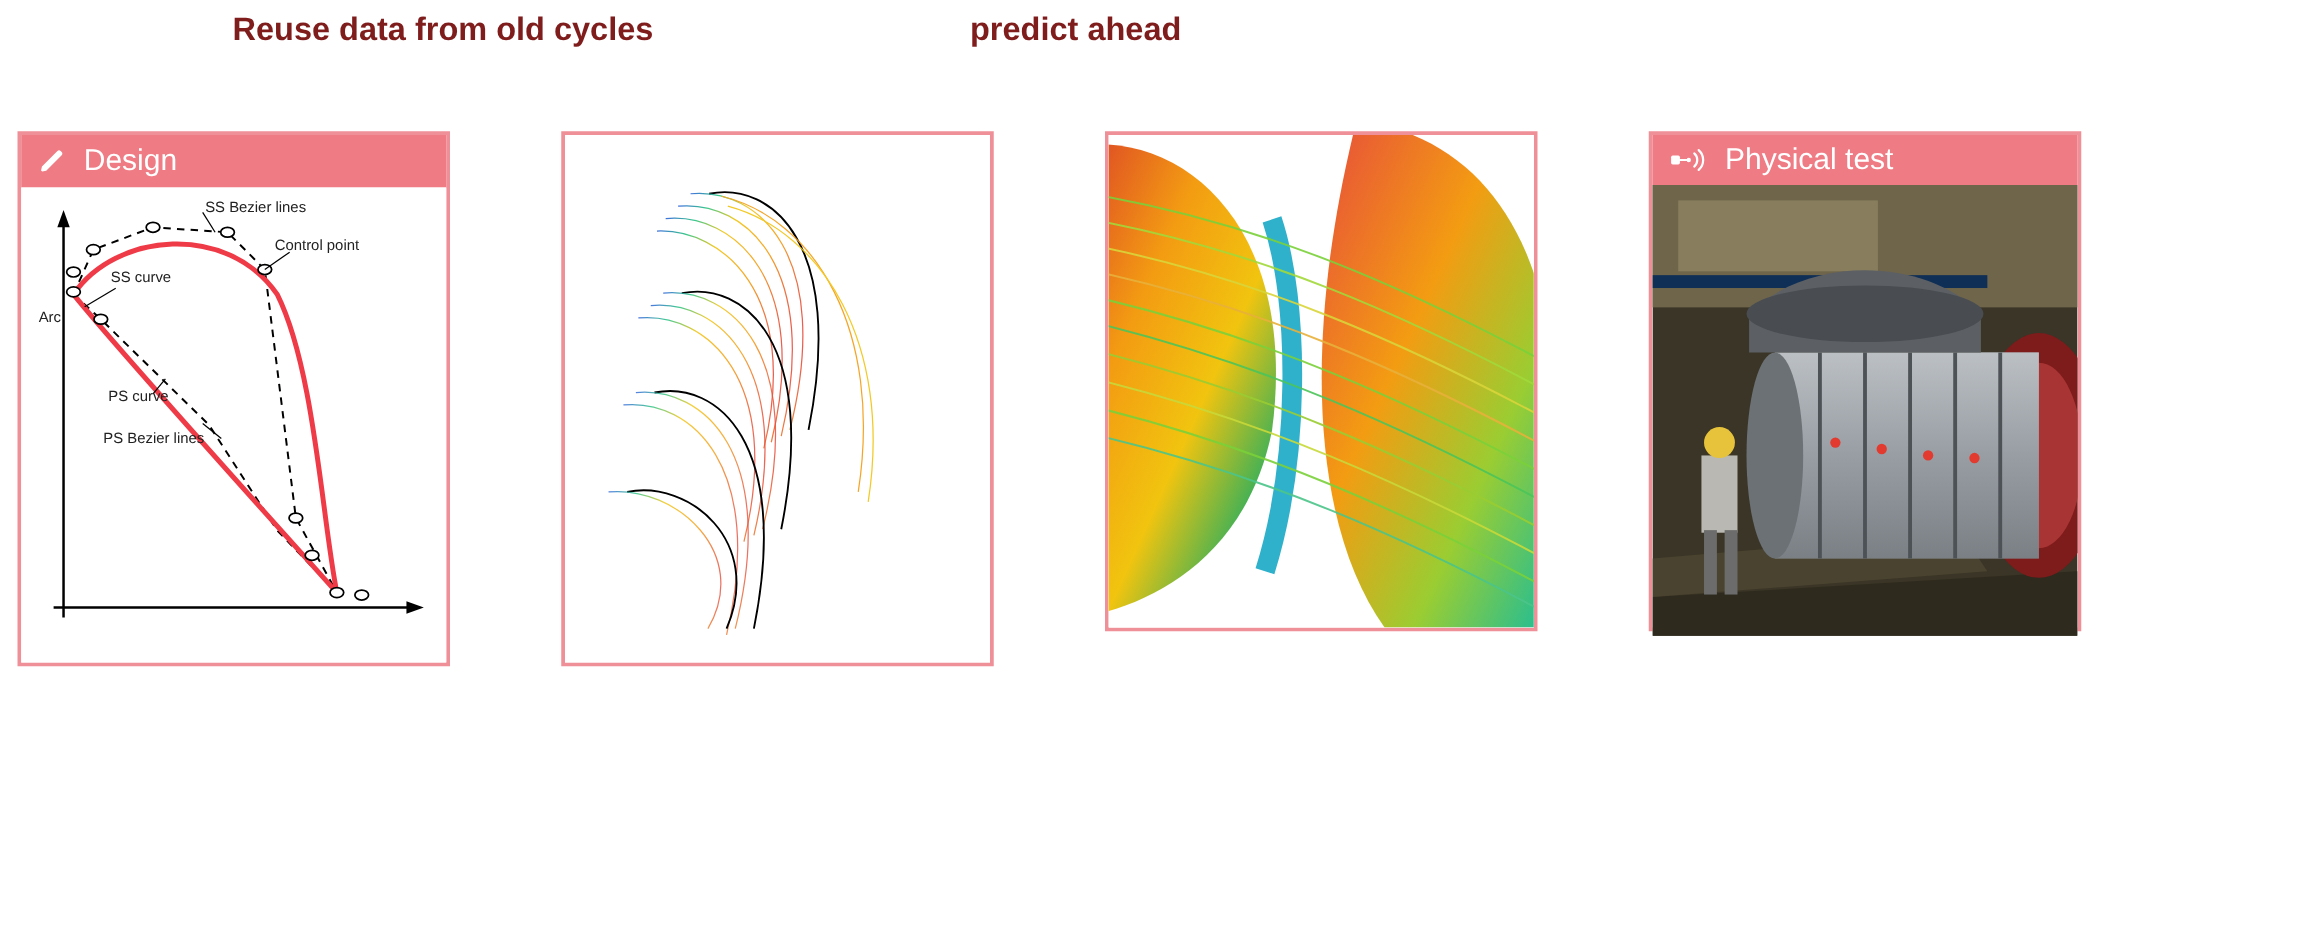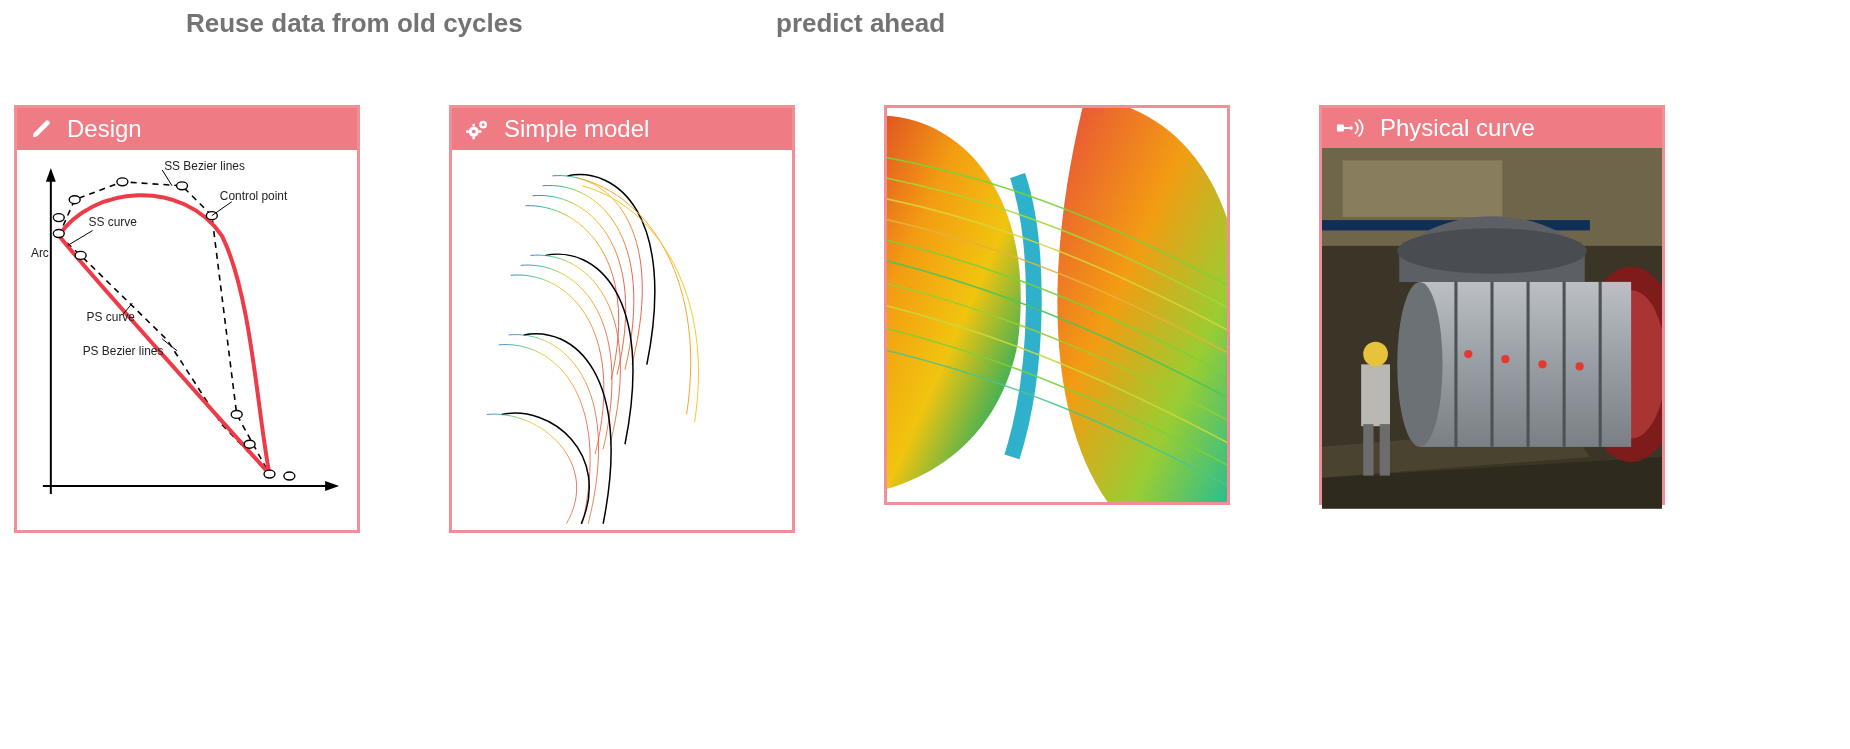--- a/index.html
+++ b/index.html
@@ -15,21 +15,21 @@
     position: absolute;
     top: 8px;
     left: 0;
     width: 100%;
     height: 40px;
   }
   .top-label {
     position: absolute;
     font-size: 26px;
     font-weight: 600;
-    color: #737373;
+    color: #7f1d1d;
   }
   .cards {
     position: absolute;
     top: 105px;
     left: 14px;
     display: flex;
     gap: 89px;
   }
   .card {
     width: 346px;
@@ -121,35 +121,20 @@
         <text x="198" y="44" class="placeholder-text">Control point</text>
         <text x="66" y="70" class="placeholder-text">SS curve</text>
         <text x="8" y="102" class="placeholder-text">Arc</text>
         <text x="64" y="166" class="placeholder-text">PS curve</text>
         <text x="60" y="200" class="placeholder-text">PS Bezier lines</text>
       </svg>
     </div>
   </div>
 
   <div class="card tall">
-    <div class="card-header">
-      <svg width="24" height="22" viewBox="0 0 28 24">
-        <g fill="#fff">
-          <circle cx="9" cy="15" r="6"></circle>
-          <circle cx="9" cy="15" r="2.2" fill="#ef7b84"></circle>
-          <rect x="7.5" y="6" width="3" height="3"></rect>
-            <rect x="7.5" y="21" width="3" height="3"></rect>
-          <rect x="0" y="13.5" width="3" height="3"></rect>
-            <rect x="15" y="13.5" width="3" height="3"></rect>
-          <circle cx="20" cy="7" r="4.5"></circle>
-          <circle cx="20" cy="7" r="1.6" fill="#ef7b84"></circle>
-        </g>
-      </svg>
-      <span>Simple model</span>
-    </div>
     <div class="card-body">
       <svg viewBox="0 0 330 370">
         <defs>
           <linearGradient id="flow" x1="0" y1="0" x2="1" y2="0">
             <stop offset="0" stop-color="#2b62d9"></stop>
             <stop offset="0.25" stop-color="#26c281"></stop>
             <stop offset="0.5" stop-color="#f1c40f"></stop>
             <stop offset="0.8" stop-color="#f39c12"></stop>
             <stop offset="1" stop-color="#e74c3c"></stop>
           </linearGradient>
@@ -238,21 +223,21 @@
     <div class="card-header">
       <svg width="30" height="20" viewBox="0 0 34 22">
         <g fill="none" stroke="#fff" stroke-width="2" stroke-linecap="round">
           <rect x="1" y="7" width="8" height="8" rx="1.5" fill="#fff" stroke="none"></rect>
           <line x1="9" y1="11" x2="15" y2="11" stroke-width="2"></line>
           <circle cx="17" cy="11" r="2" fill="#fff" stroke="none"></circle>
           <path d="M22 5 a8 8 0 0 1 0 12"></path>
           <path d="M26 2 a12 12 0 0 1 0 18"></path>
         </g>
       </svg>
-      <span>Physical curve</span>
+      <span>Physical test</span>
     </div>
     <div class="card-body" style="padding:0;">
       <svg viewBox="0 0 330 350" preserveAspectRatio="xMidYMid slice">
 
         <rect width="330" height="350" fill="#3a3526"></rect>
 
         <rect x="0" y="0" width="330" height="95" fill="#6b6148"></rect>
         <rect x="0" y="0" width="330" height="95" fill="#7a7052" opacity="0.3"></rect>
         <rect x="0" y="70" width="260" height="10" fill="#0f2f56"></rect>
         <rect x="20" y="12" width="155" height="55" fill="#9a8f6a" opacity="0.6"></rect>

